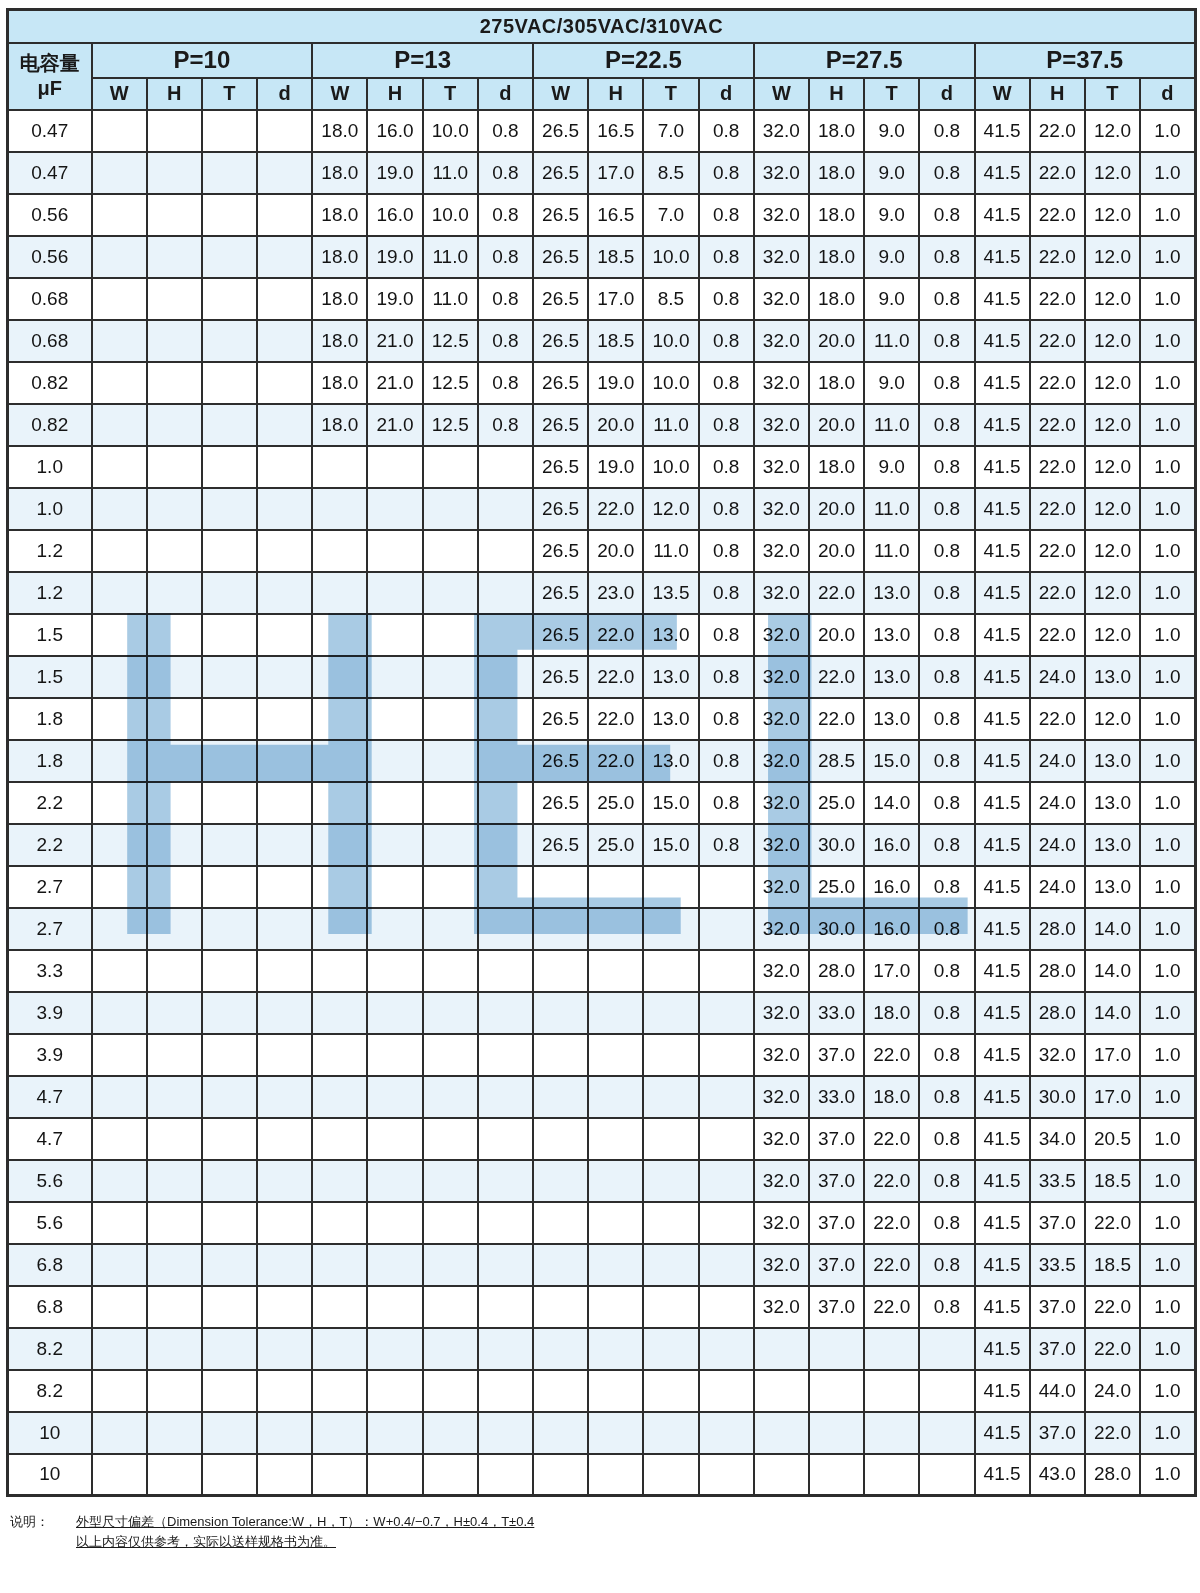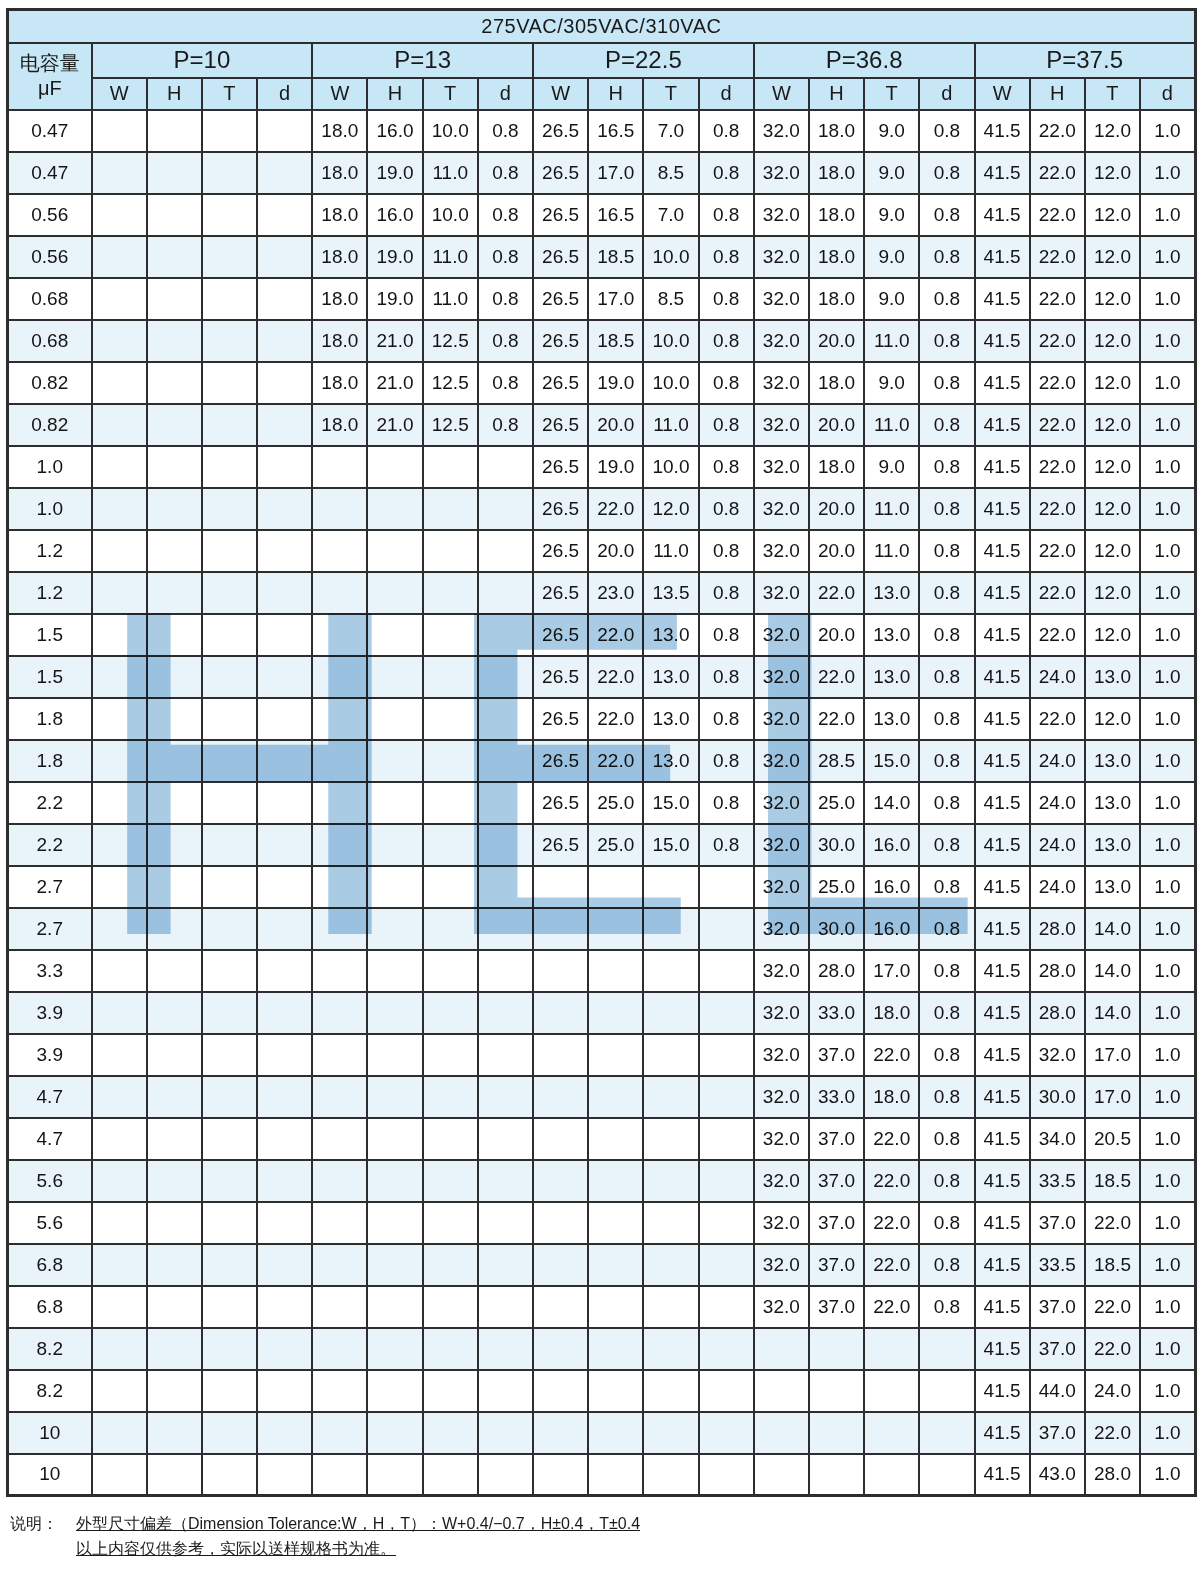--- a/index.html
+++ b/index.html
@@ -5,38 +5,38 @@
   * { box-sizing: border-box; }
   html,body { margin:0; padding:0; background:#ffffff; }
   body { font-family:"Liberation Sans", sans-serif; }
   .page { position:relative; width:1200px; height:1593px; background:#ffffff; overflow:hidden; }
 
   table.spec { position:absolute; left:6px; top:8px; width:1188px;
                border-collapse:collapse; table-layout:fixed;
                border:3px solid #2d2d2d; }
   .spec th, .spec td { border:2px solid #2d2d2d; padding:0; text-align:center; vertical-align:middle; }
 
-  .spec thead th { background:#c7e7f6; color:#1a1a1a; font-weight:normal; }
+  .spec thead th { background:#c7e7f6; color:#1a1a1a; font-weight:bold; }
   th.band  { height:33px; font-size:20px; letter-spacing:0.5px; }
   th.group { height:35px; font-size:24px; }
   th.sub   { height:32px; font-size:20px; }
   th.cap-h { font-size:20px; line-height:1.25; }
 
   .spec tbody td { height:42px; font-size:19px; color:#141414; background:#ffffff; }
   .spec tbody tr:nth-child(even) td { background:#e9f3fa; }
 
   .watermark { position:absolute; left:84px; top:562px; z-index:5;
                font-family:"DejaVu Sans", sans-serif; font-weight:normal;
                font-size:440px; line-height:1; letter-spacing:16px;
                color:#3283be; opacity:0.42; mix-blend-mode:multiply;
                pointer-events:none; white-space:nowrap; }
 
   .footer { position:absolute; left:10px; top:1512px; width:1180px;
             display:flex; align-items:flex-start;
-            font-size:16px; color:#1a1a1a; line-height:1.55; }
+            font-size:13px; color:#1a1a1a; line-height:1.55; }
   .footer .f-label { flex:0 0 66px; }
   .footer .f-body  { flex:1;text-decoration:underline; }
 </style>
 </head>
 <body>
 
 <div class="page">
 
   <table class="spec">
     <colgroup id="cols">
@@ -67,21 +67,21 @@
         <th class="band" colspan="21">275VAC/305VAC/310VAC</th>
       </tr>
       <tr id="group-row">
         <th class="cap-h" rowspan="2">
           <div>电容量</div>
           <div>μF</div>
         </th>
       <th colspan="4" class="group">P=10</th>
           <th colspan="4" class="group">P=13</th>
           <th colspan="4" class="group">P=22.5</th>
-          <th colspan="4" class="group">P=36.8</th>
+          <th colspan="4" class="group">P=27.5</th>
           <th colspan="4" class="group">P=37.5</th>
         </tr>
       <tr id="sub-row">
           <th class="sub">W</th>
           <th class="sub">H</th>
           <th class="sub">T</th>
           <th class="sub">d</th>
           <th class="sub">W</th>
           <th class="sub">H</th>
           <th class="sub">T</th>

